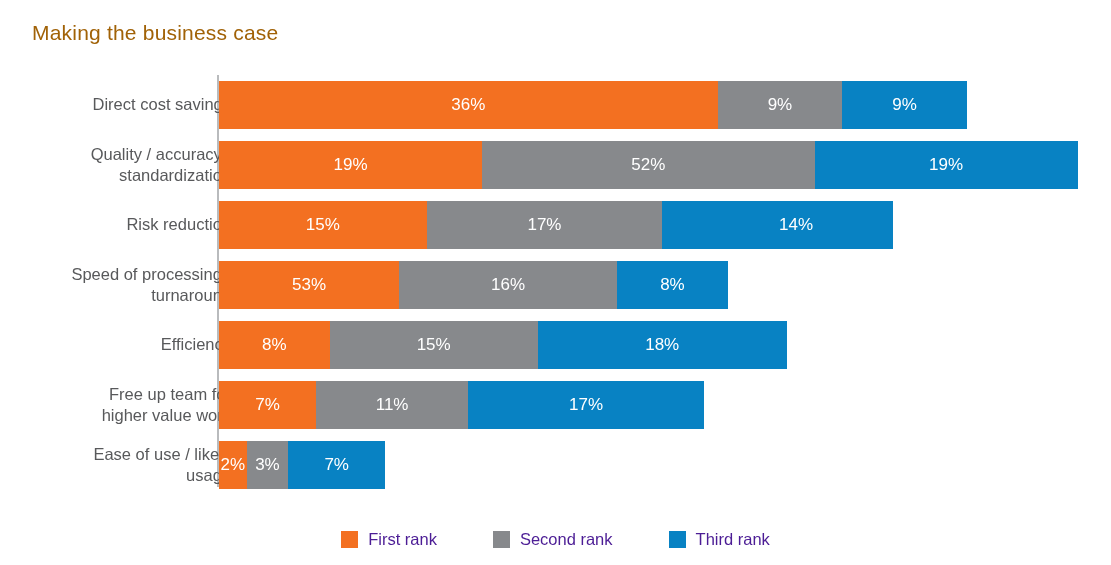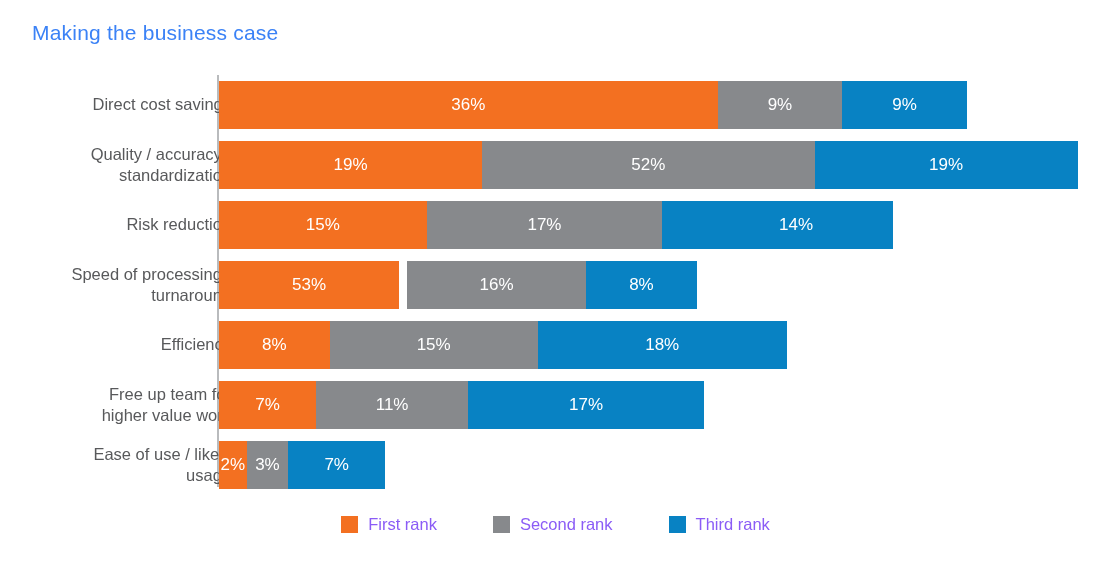--- a/index.html
+++ b/index.html
@@ -17,21 +17,21 @@
   }
   #chart-root {
     position: absolute;
     inset: 0;
   }
   .chart-title {
     position: absolute;
     left: 32px;
     top: 21px;
     font-size: 21px;
-    color: #3b82f6;
+    color: #a16207;
     letter-spacing: 0.2px;
     white-space: nowrap;
   }
   .plot-area {
     position: absolute;
     left: 0;
     top: 75px;
     width: 1111px;
     height: 412px;
   }
@@ -102,21 +102,22 @@
     width: 1111px;
     display: flex;
     justify-content: center;
     gap: 56px;
   }
   .legend-item {
     display: flex;
     align-items: center;
     gap: 10px;
     font-size: 16.5px;
-    color: #8b5cf6;
+    color: #4c1d95;
+    margin-top: 15px;
   }
   .legend-swatch {
     width: 17px;
     height: 17px;
     display: block;
   }
 </style>
 </head>
 <body>
 
@@ -170,21 +171,21 @@
             </div>
           </div>
         </div>
         <div class="bar-row">
           <div class="cat-label">Speed of processing /
 turnaround</div>
           <div class="bar-track">
             <div class="seg first" style="width: 180.05px; background: rgb(243, 112, 33);">
               <span>53%</span>
             </div>
-            <div class="seg second" style="width: 179px; background: rgb(135, 137, 140); margin-left: 8px;">
+            <div class="seg second" style="width: 218px; background: rgb(135, 137, 140);">
               <span>16%</span>
             </div>
             <div class="seg third" style="width: 110.8px; background: rgb(8, 130, 195);">
               <span>8%</span>
             </div>
           </div>
         </div>
         <div class="bar-row">
           <div class="cat-label">Efficiency</div>
           <div class="bar-track">

